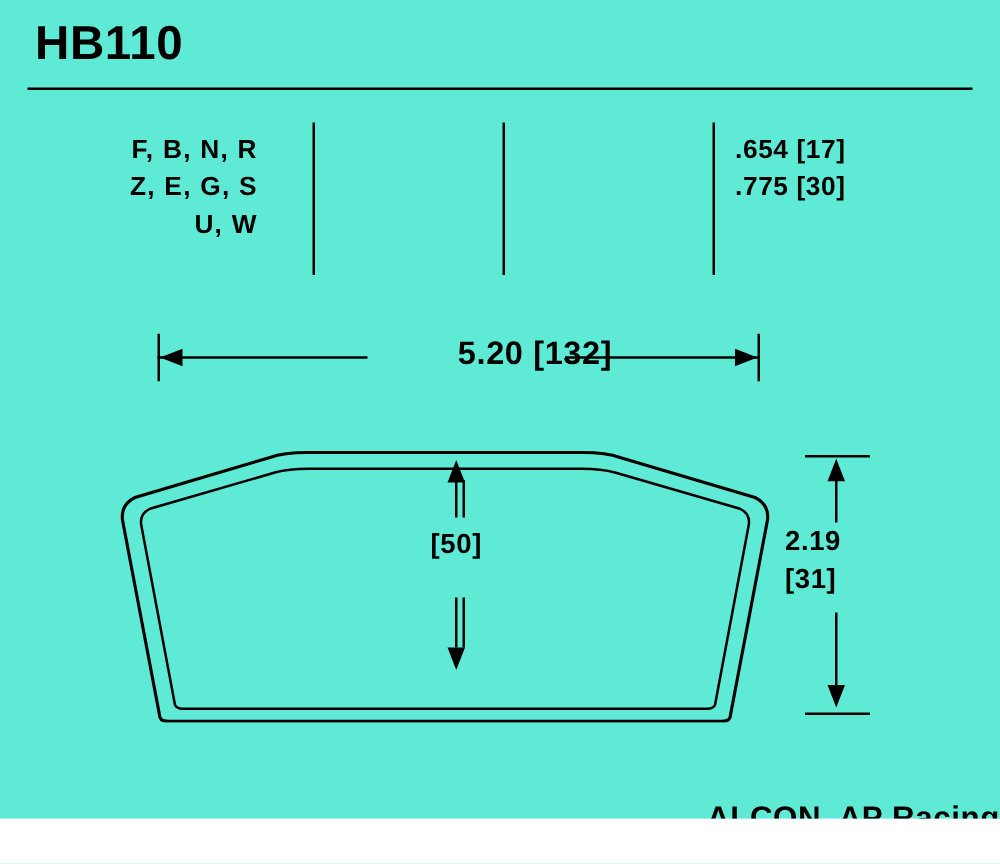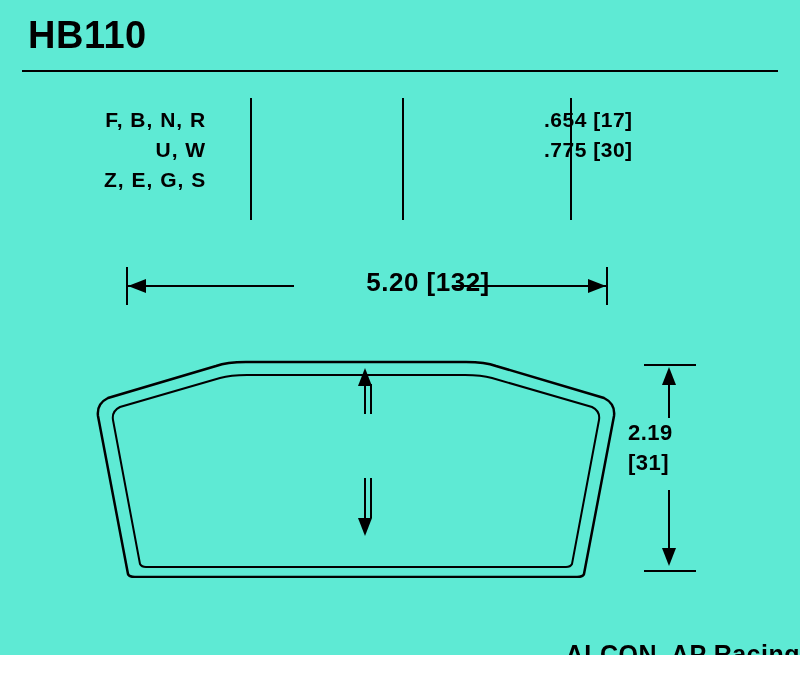--- a/index.html
+++ b/index.html
@@ -42,21 +42,21 @@
     font-weight: bold;
     line-height: 30px;
     letter-spacing: 1px;
   }
   .compound-col div {
     white-space: nowrap;
     text-align: right;
   }
   .thickness-col {
     position: absolute;
-    left: 544px;
+    left: 588px;
     top: 105px;
     font-size: 21px;
     font-weight: bold;
     line-height: 30px;
     letter-spacing: 0.5px;
     text-align: left;
   }
   .tick {
     position: absolute;
     width: 2px;
@@ -210,22 +210,22 @@
   <div class="part-number">HB110</div>
 
   <div class="rule rule-h-top"></div>
 
   <div class="tick tick-1"></div>
   <div class="tick tick-2"></div>
   <div class="tick tick-3"></div>
 
   <div class="compound-col">
     <div>F, B, N, R</div>
+    <div>Z, E, G, S</div>
     <div>U, W</div>
-    <div>Z, E, G, S</div>
   </div>
 
   <div class="thickness-col">
     <div>.654 [17]</div>
     <div>.775 [30]</div>
   </div>
 
   <div class="dim-width-label">5.20 [132]</div>
   <div class="endcap endcap-wl"></div>
   <div class="endcap endcap-wr"></div>
@@ -233,20 +233,21 @@
   <div class="dimline dim-width-right-line"></div>
   <div class="arrow arrow-left aw-l"></div>
   <div class="arrow arrow-right aw-r"></div>
 
   <svg class="pad-svg" width="520" height="220" viewBox="0 0 520 220">
     <path d="M 32 216 L 2 58 C 1 50 4 44 12 40 L 120 8 C 128 5 140 4 150 4 L 370 4 C 380 4 392 5 400 8 L 508 40 C 516 44 519 50 518 58 L 488 216 C 487 219 484 219 481 219 L 39 219 C 36 219 33 219 32 216 Z" fill="none" stroke="#000000" stroke-width="2.5"></path>
     <path d="M 44 206 L 17 62 C 16 56 18 52 24 49 L 124 20 C 131 18 142 17 151 17 L 369 17 C 378 17 389 18 396 20 L 496 49 C 502 52 504 56 503 62 L 476 206 C 475 208 473 209 470 209 L 50 209 C 47 209 45 208 44 206 Z" fill="none" stroke="#000000" stroke-width="2"></path>
   </svg>
 
   <div class="dim-inner-label">
+    <div>[50]</div>
   </div>
   <div class="dim-i-line dim-i-top"></div>
   <div class="dim-i-line2 dim-i-top"></div>
   <div class="dim-i-line dim-i-bottom"></div>
   <div class="dim-i-line2 dim-i-bottom"></div>
   <div class="arrow arrow-up ai-t"></div>
   <div class="arrow arrow-down ai-b"></div>
 
   <div class="dim-height-label">
     <div>2.19</div>

